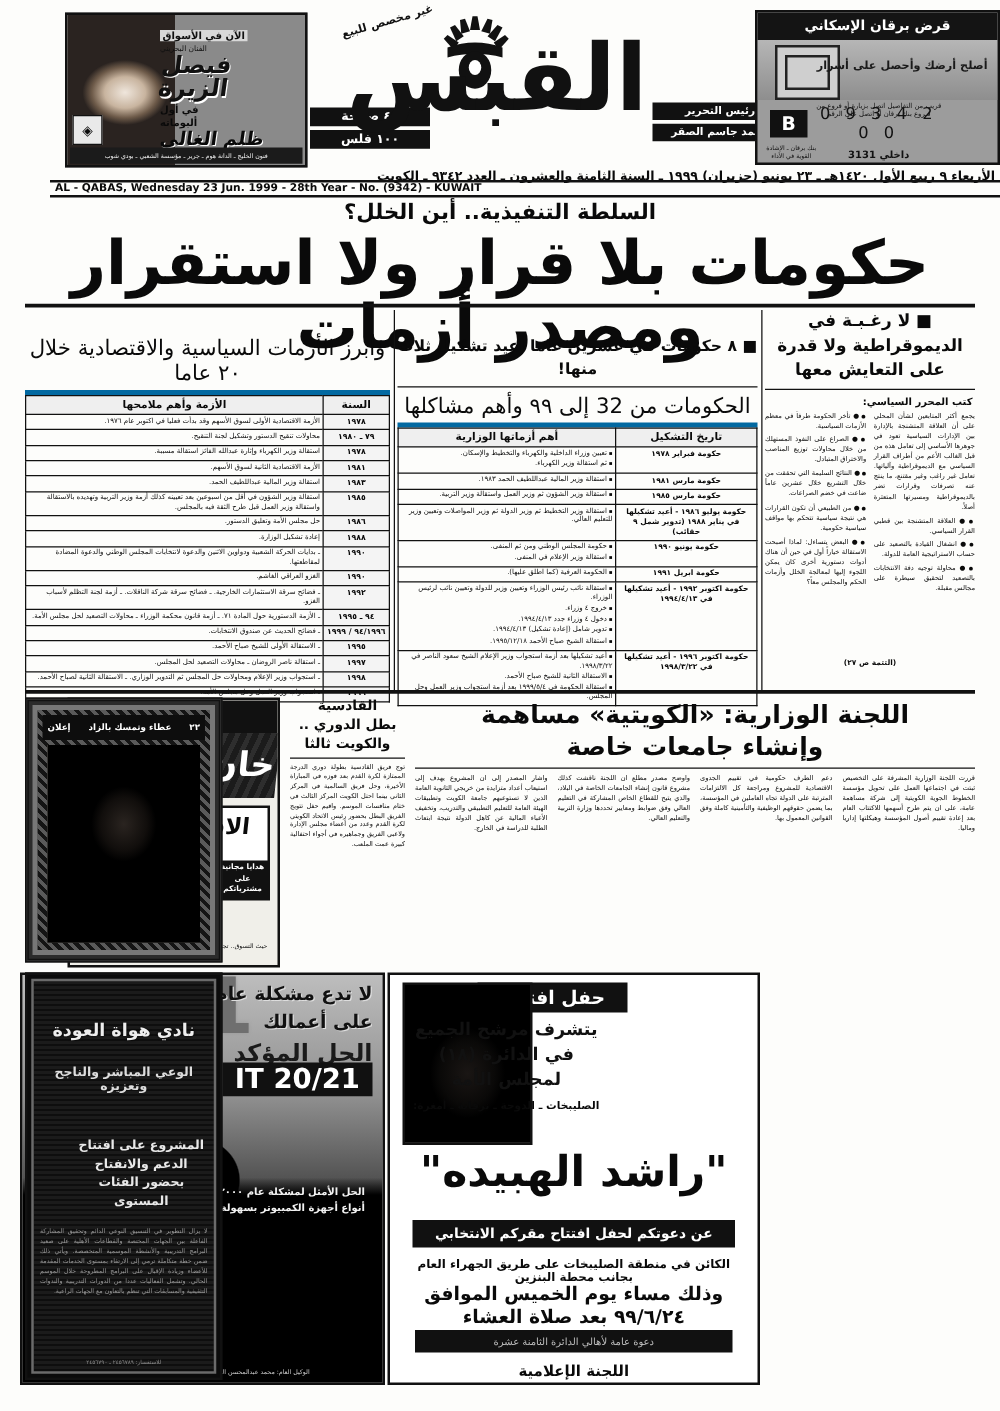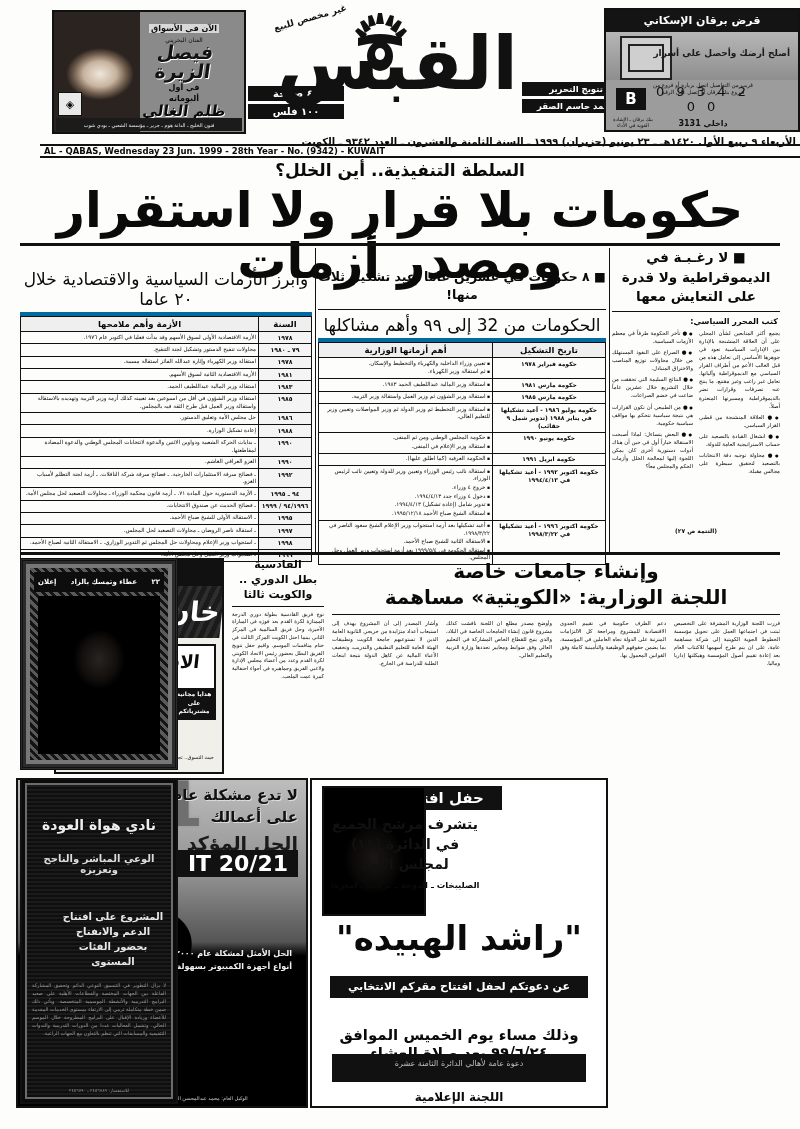--- a/index.html
+++ b/index.html
@@ -20,21 +20,21 @@
     border:2px solid #111;background:#8a8a8a;overflow:hidden;
   }
   .ad-album .photo{
     position:absolute;left:0;top:0;width:86px;height:120px;
     background:
       radial-gradient(ellipse 34px 26px at 46px 62px,#efe6dc 0%,#c8b49f 48%,#6d5a49 78%,#2a2320 100%),
       radial-gradient(ellipse 44px 18px at 48px 22px,#f6f4f0 0%,#d9d4cd 55%,#4a4540 100%),
       linear-gradient(160deg,#cfcabf,#6e6a62);
   }
   .ad-album .txt{
-    position:absolute;right:4px;top:4px;width:112px;text-align:center;
+    position:absolute;right:4px;top:4px;width:112px;text-align:left;
   }
   .ad-album .l1{font-size:8px;font-weight:bold;color:#111;background:#d8d8d8;display:inline-block;padding:0 2px;}
   .ad-album .l2{font-size:6px;color:#111;margin-top:1px;}
   .ad-album .big{
     font-size:19px;font-weight:bold;color:#111;margin-top:0px;
     transform:skewX(-8deg);letter-spacing:-1px;line-height:1;
     text-shadow:1px 1px 0 #fff;
   }
   .ad-album .l3{font-size:8px;font-weight:bold;line-height:1.15;margin-top:2px;}
   .ad-album .big2{
@@ -309,21 +309,21 @@
     position:absolute;left:8px;right:8px;top:140px;text-align:center;font-size:34px;font-weight:bold;
     letter-spacing:-1px;line-height:1.1;
   }
   .el-invite{
     position:absolute;left:18px;right:18px;top:196px;background:#111;color:#fff;height:22px;line-height:22px;
     font-size:11px;font-weight:bold;text-align:center;letter-spacing:1px;
   }
   .el-d1{position:absolute;left:8px;right:8px;top:226px;text-align:center;font-size:9.5px;font-weight:bold;}
   .el-d2{position:absolute;left:8px;right:8px;top:246px;text-align:center;font-size:15px;font-weight:bold;}
   .el-bar{
-    position:absolute;left:20px;right:20px;bottom:24px;height:28px;background:#111;color:#bdbdbd;
+    position:absolute;left:20px;right:20px;bottom:24px;height:18px;background:#111;color:#bdbdbd;
     font-size:8px;text-align:center;line-height:20px;
   }
   .el-comm{
     position:absolute;left:8px;right:8px;bottom:2px;text-align:center;font-size:12px;font-weight:bold;letter-spacing:2px;
   }
 
   .ad-dark{
     position:absolute;left:0;top:0;width:158px;height:326px;
     border:2px solid #111;box-sizing:border-box;padding:3px;
     background:#0b0b0b;
@@ -384,21 +384,21 @@
             <ellipse cx="28" cy="44" rx="13" ry="15"></ellipse>
           </g>
           <ellipse cx="28" cy="42" rx="5" ry="6" fill="#fff"></ellipse>
         </svg>
       </div>
       <div class="np-tag">غير مخصص للبيع</div>
       <div class="np-glyph">القبس</div>
     </div>
 
     <div class="editorbox">
-      <div>تتويج التحرير</div>
+      <div>رئيس التحرير</div>
       <div>محمد جاسم الصقر</div>
     </div>
 
     <div class="ad-bank">
       <div class="hdr">قرض برقان الإسكاني</div>
       <div class="mid">
         <div class="glyph"></div>
         <div class="slogan">أصلح أرضك وأحصل على أسرار</div>
       </div>
       <div class="lines">قريب من التفاصيل اتصل بزيارة أو فروع من فـروع بنك برقان أو اتصل على الرقم</div>
@@ -618,22 +618,22 @@
 
     <div class="col-sport">
       <div class="sport-h">القادسية</div>
       <div class="sport-h">بطل الدوري ..</div>
       <div class="sport-h">والكويت ثالثا</div>
       <div class="thin" style="margin:3px 0;"></div>
       <div class="sport-body">توج فريق القادسية بطولة دوري الدرجة الممتازة لكرة القدم بعد فوزه في المباراة الأخيرة، وحل فريق السالمية في المركز الثاني بينما احتل الكويت المركز الثالث في ختام منافسات الموسم. واقيم حفل تتويج الفريق البطل بحضور رئيس الاتحاد الكويتي لكرة القدم وعدد من أعضاء مجلس الإدارة ولاعبي الفريق وجماهيره في أجواء احتفالية كبيرة عمت الملعب.</div>
     </div>
 
     <div class="mid-article">
+      <div class="ttl">اللجنة الوزارية: «الكويتية» مساهمة</div>
       <div class="ttl sp">وإنشاء جامعات خاصة</div>
-      <div class="ttl">اللجنة الوزارية: «الكويتية» مساهمة</div>
       <div class="thin" style="margin:4px 0 0 0;"></div>
       <div class="mid-body">
         <p>قررت اللجنة الوزارية المشرفة على التخصيص ثبتت في اجتماعها العمل على تحويل مؤسسة الخطوط الجوية الكويتية إلى شركة مساهمة عامة، على ان يتم طرح أسهمها للاكتتاب العام بعد إعادة تقييم أصول المؤسسة وهيكلتها إداريا وماليا.</p>
         <p>دعم الطرف حكومية في تقييم الجدوى الاقتصادية للمشروع ومراجعة كل الالتزامات المترتبة على الدولة تجاه العاملين في المؤسسة، بما يضمن حقوقهم الوظيفية والتأمينية كاملة وفق القوانين المعمول بها.</p>
         <p>وأوضح مصدر مطلع ان اللجنة ناقشت كذلك مشروع قانون إنشاء الجامعات الخاصة في البلاد، والذي يتيح للقطاع الخاص المشاركة في التعليم العالي وفق ضوابط ومعايير تحددها وزارة التربية والتعليم العالي.</p>
         <p>وأشار المصدر إلى أن المشروع يهدف إلى استيعاب أعداد متزايدة من خريجي الثانوية العامة الذين لا تستوعبهم جامعة الكويت وتطبيقات الهيئة العامة للتعليم التطبيقي والتدريب، وتخفيف الأعباء المالية عن كاهل الدولة نتيجة ابتعاث الطلبة للدراسة في الخارج.</p>
       </div>
     </div>
 
     <div class="ad-orn">
@@ -666,20 +666,21 @@
 
     <div class="ad-elect">
       <div class="el-hdr">حفل افتتاح</div>
       <div class="el-photo"></div>
       <div class="el-l el-l1">يتشرف مرشح الجميع</div>
       <div class="el-l el-l2">في الدائرة (١٨)</div>
       <div class="el-l el-l3">لمجلس الأمة</div>
       <div class="el-areas">الصليبخات ـ الدوحة ـ نرفانة ـ أمغرة:</div>
       <div class="el-name">"راشد الهبيده"</div>
       <div class="el-invite">عن دعوتكم لحفل افتتاح مقركم الانتخابي</div>
+      <div class="el-d1">الكائن في منطقة الصليبخات على طريق الجهراء العام بجانب محطة البنزين</div>
       <div class="el-d2">وذلك مساء يوم الخميس الموافق ٩٩/٦/٢٤ بعد صلاة العشاء</div>
       <div class="el-bar">دعوة عامة لأهالي الدائرة الثامنة عشرة</div>
       <div class="el-comm">اللجنة الإعلامية</div>
     </div>
 
     <div class="ad-dark">
       <div class="dk-inner">
         <div class="dk-t1">نادي هواة العودة</div>
         <div class="dk-t2">الوعي المباشر والناجح وتعزيزه</div>
         <div class="dk-t3">المشروع على افتتاح الدعم والانفتاح بحضور الفئات المستوى</div>

